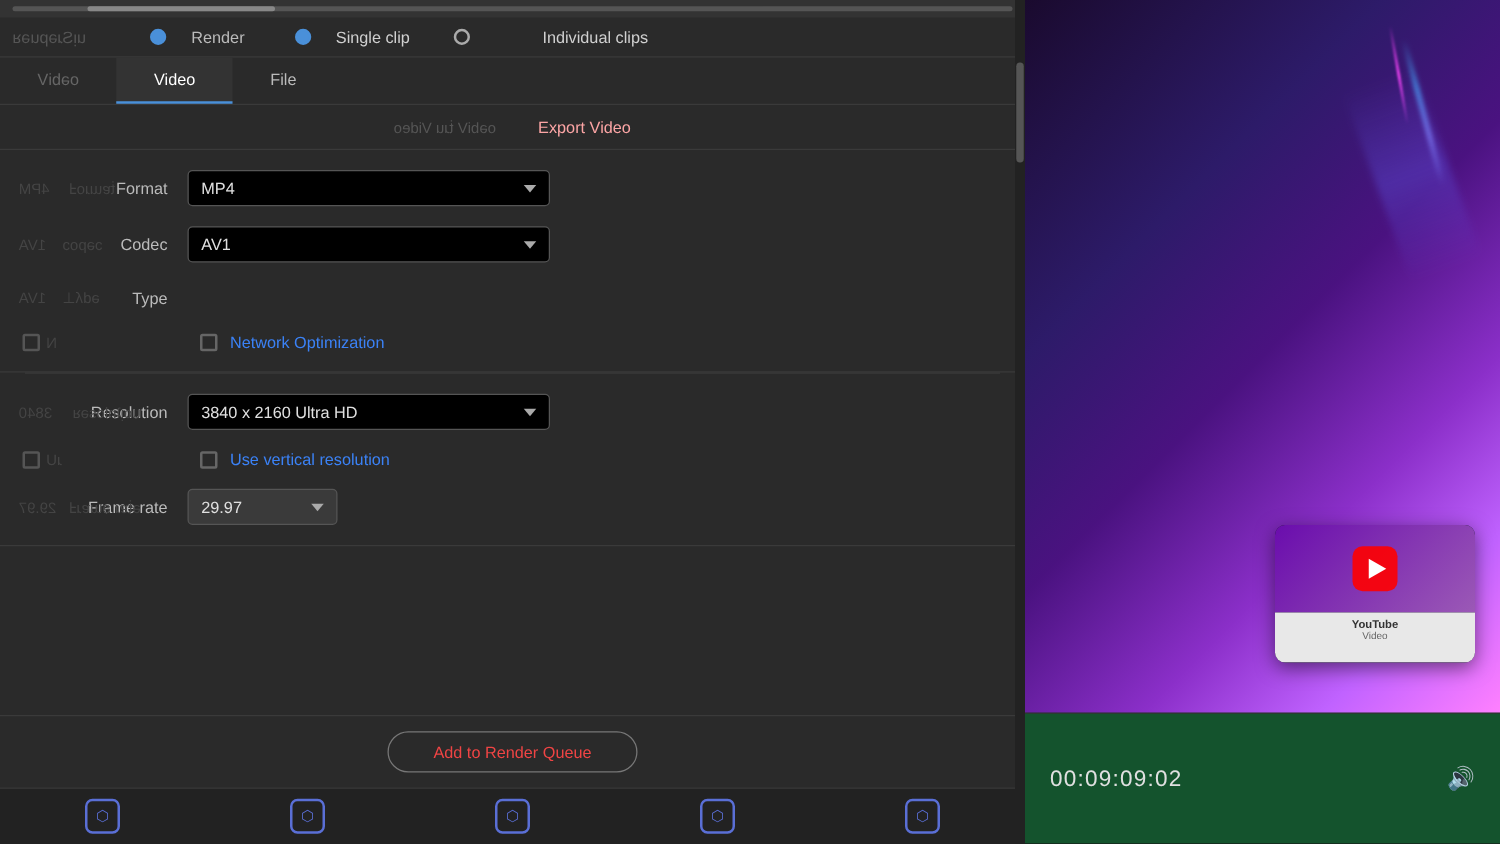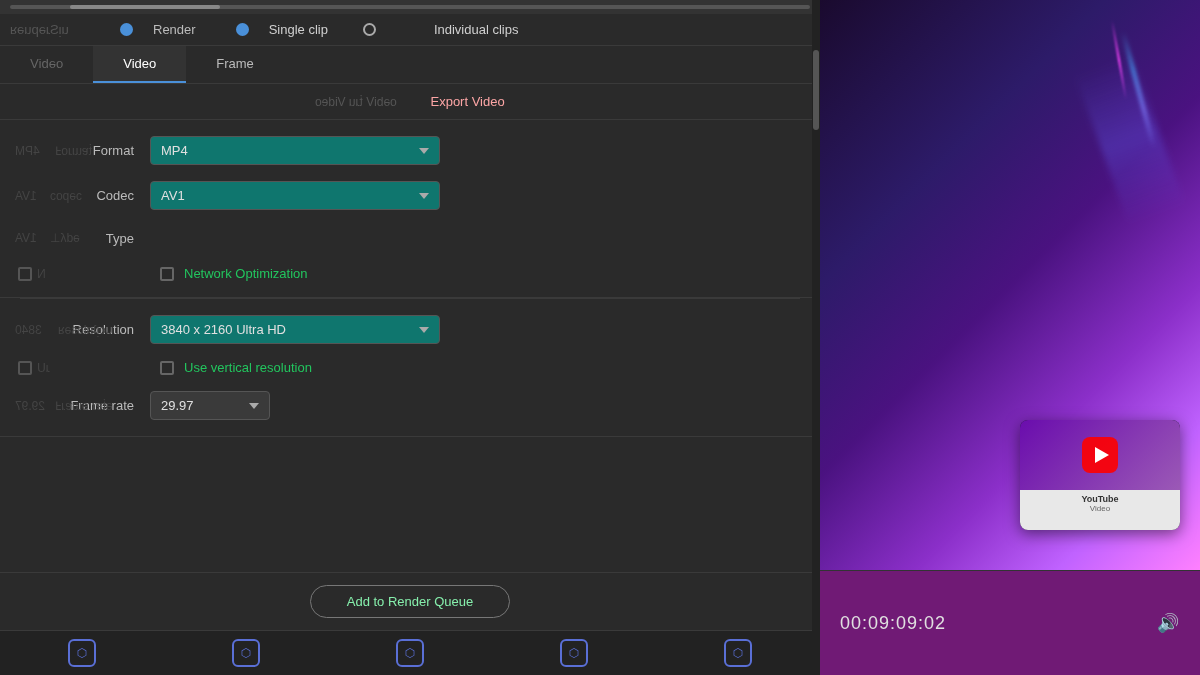--- a/index.html
+++ b/index.html
@@ -129,21 +129,21 @@
     }
     .form-control {
       flex: 1;
     }
 
     
     .select-box {
       display: flex;
       align-items: center;
       justify-content: space-between;
-      background: #0f766e;
+      background: #000000;
       border: 1px solid #555;
       border-radius: 4px;
       padding: 6px 10px;
       font-size: 13px;
       color: #e0e0e0;
       cursor: pointer;
       width: 290px;
     }
     .chevron-down {
       width: 0;
@@ -168,21 +168,21 @@
     .checkbox {
       width: 14px;
       height: 14px;
       border: 2px solid #666;
       background: #2a2a2a;
       border-radius: 2px;
       flex-shrink: 0;
     }
     .checkbox-label {
       font-size: 13px;
-      color: #22c55e;
+      color: #3b82f6;
     }
 
     
     .resolution-section {
       padding: 8px 0;
       border-bottom: 1px solid #3a3a3a;
     }
 
     
     .select-box-sm {
@@ -209,21 +209,21 @@
       display: flex;
       justify-content: center;
       border-top: 1px solid #3a3a3a;
       background: #2a2a2a;
     }
     .render-queue-btn {
       background: transparent;
       border: 1px solid #777;
       border-radius: 20px;
       padding: 8px 36px;
-      color: #86efac;
+      color: #ef4444;
       font-size: 13px;
       cursor: pointer;
     }
 
     
     .bottom-icons-bar {
       position: absolute;
       bottom: 0;
       left: 0;
       width: 100%;
@@ -348,21 +348,21 @@
       width: 2px;
       height: 80px;
       background: linear-gradient(180deg, transparent, #f4f, transparent);
       transform: rotate(-10deg);
       filter: blur(1px);
     }
 
     
     .timeline-bar {
       height: 105px;
-      background: #701a75;
+      background: #14532d;
       border-top: 1px solid #333;
       display: flex;
       align-items: center;
       justify-content: space-between;
       padding: 0 20px;
     }
     .timecode {
       font-size: 18px;
       color: #e0e0e0;
       font-weight: 500;
@@ -402,21 +402,21 @@
       <span class="radio-btn" style="margin-left:15px;"></span>
       <span style="font-size:13px;margin-left:38px;">Individual clips</span>
     </div>
 
     <div class="tabs-row">
       <div class="tab" style="color:#666; font-size:13px; transform:scaleX(-1);">oəbiV</div>
       <div class="tab active">
         <span>Video</span>
       </div>
       <div class="tab">
-        <span>Frame</span>
+        <span>File</span>
       </div>
     </div>
 
     <div class="section-header">
       <span style="color:#555; margin-right:30px; transform:scaleX(-1); display:inline-block; font-size:12px;">oəbiV ṫɹu Video</span>
       <span style="font-size:13px; color:#fca5a5;">Export Video</span>
     </div>
 
     <div class="form-section">
       <div class="form-row">

